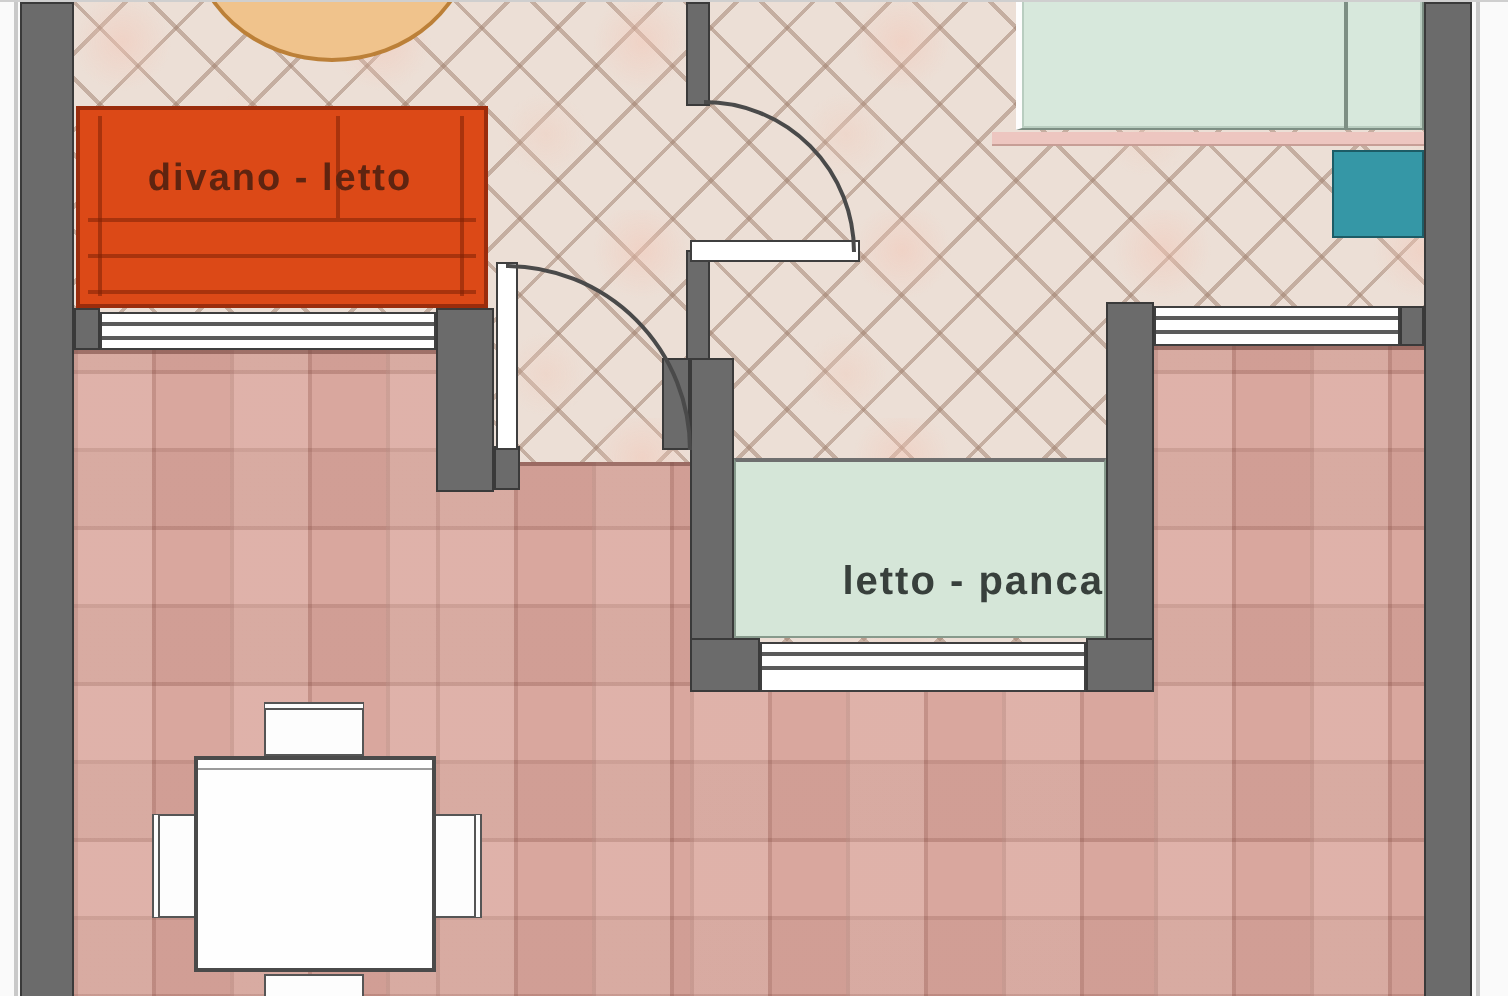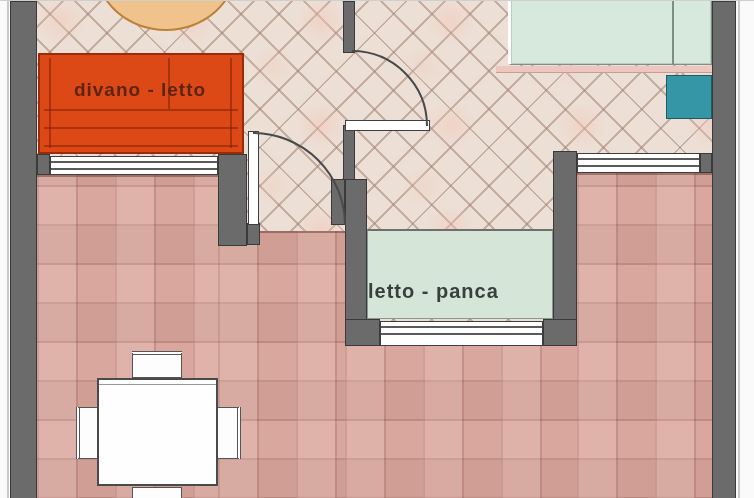--- a/index.html
+++ b/index.html
@@ -46,21 +46,21 @@
     background:var(--round-table,#f0c38c);
     border:2px solid var(--round-table-border,#bc8038);
     border-radius:50%;
   }
   .bed{background:var(--bed,#d7e8dc);border:1px solid #7d8f84;border-left:3px solid #fdfdfd;box-shadow:inset 0 0 0 1px #b9cdc0;}
   .bed-divider{background:#7d8f84;}
   .bed-foot-strip{background:#edc6c0;border-bottom:1px solid #c79e96;}
   .teal-box{background:var(--teal-box,#3597a6);border:1.5px solid #1d5c66;}
   .bench{
     background:var(--bench,#d5e6d8);border:1px solid #879a8c;border-top:2px solid #6f6f6f;
-    display:flex;align-items:center;justify-content:flex-start;padding-top:34px;
+    display:flex;align-items:center;justify-content:flex-end;padding-top:34px;
   }
   .bench-label{color:var(--bench-text,#38403c);font-size:20px;font-weight:bold;letter-spacing:1px;white-space:nowrap;}
   .dining-table{background:#fefefe;border:2px solid #4a4a4a;}
   .table-inner-line{background:#9a9a9a;}
   .chair{background:#fdfdfd;border:1px solid #555;}
   .frame-line{background:#c9c9c9;}
 </style>
 </head>
 <body>
 

